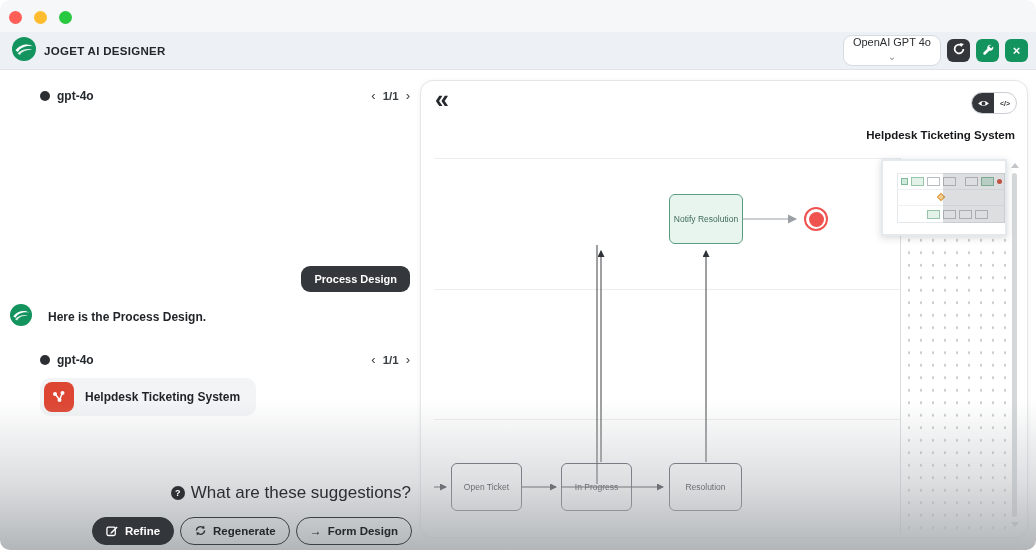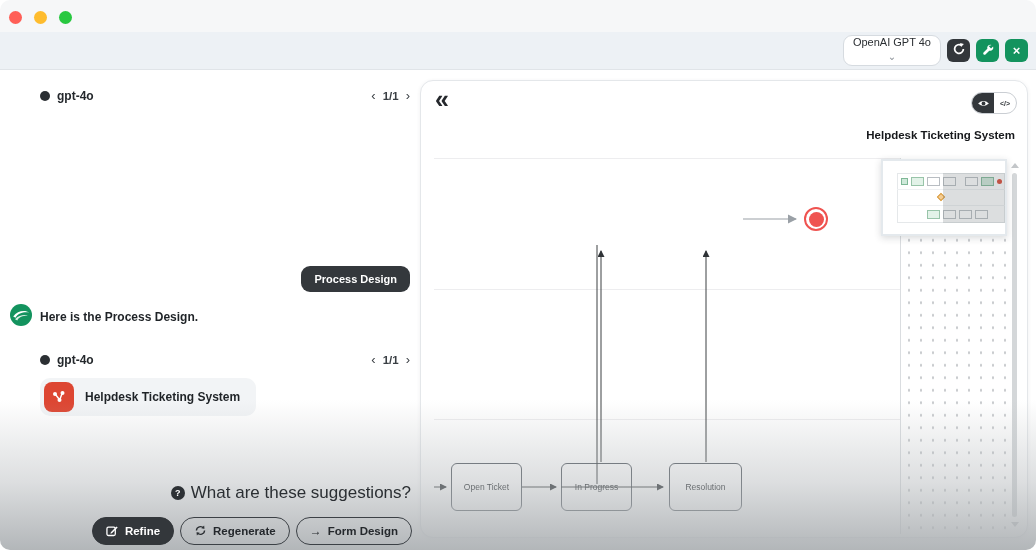--- a/index.html
+++ b/index.html
@@ -41,21 +41,21 @@
                      border-radius:11px; padding:13px 12px 12px 14px; }
   .sc-heading { font-size:11px; font-weight:bold; color:#1f2327; margin-bottom:7px; }
   .sc-list { list-style:none; margin-bottom:10px; }
   .sc-list li { font-size:11px; color:#24282c; line-height:1.38; }
   .sc-list li::before { content:"• "; }
   .sc-list.last { margin-bottom:0; }
 
   .process-badge { position:absolute; right:10px; top:196px; background:#34383c; color:#fff; font-size:11px; font-weight:bold;
                    padding:7px 13px; border-radius:9px; }
 
-  .bot-row { position:absolute; left:10px; top:234px; display:flex; align-items:center; gap:8px; }
+  .bot-row { position:absolute; left:10px; top:234px; display:flex; align-items:center; gap:16px; }
   .bot-msg { font-size:12px; font-weight:bold; color:#1f2327; }
 
   .artifact-card { position:absolute; left:40px; top:308px; height:38px; background:#f2f4f6; border-radius:10px;
                    display:flex; align-items:center; gap:11px; padding:4px 16px 4px 4px; cursor:pointer; }
   .artifact-icon { width:30px; height:30px; border-radius:8px; background:#dd4632; display:flex; align-items:center; justify-content:center; }
   .artifact-title { font-size:12px; font-weight:bold; color:#1f2327; }
 
   .help-row { position:absolute; right:9px; top:413px; display:flex; align-items:center; gap:6px; z-index:60; }
   .help-badge { width:14px; height:14px; border-radius:50%; background:#2d3135; color:#fff; font-size:9px; font-weight:bold;
                 display:flex; align-items:center; justify-content:center; cursor:pointer; }
@@ -124,20 +124,30 @@
 
   <div class="titlebar">
     <div class="traffic">
       <span class="tl red"></span>
       <span class="tl yellow"></span>
       <span class="tl green"></span>
     </div>
   </div>
 
   <div class="appbar">
+    <div class="brand">
+      <span>
+        <svg width="24" height="24" viewBox="0 0 24 24">
+          <circle cx="12" cy="12" r="12" fill="#13935e"></circle>
+          <path d="M3.5 13.5 C8 7 17 6 21 9.5 C16.5 8.2 8.5 9.8 6 15 Z" fill="#ffffff"></path>
+          <path d="M5.5 16.5 C9.5 12 17 11 20 13 C15.5 12.6 9.5 14 8 18 Z" fill="#ffffff" opacity=".85"></path>
+        </svg>
+      </span>
+      <span class="app-title">JOGET AI DESIGNER</span>
+    </div>
     <div class="appbar-right">
       <div class="model-select">
         <span>OpenAI GPT 4o</span>
         <span class="chev">⌄</span>
       </div>
       <button class="sq-btn dark">
         <span>
           <svg width="14" height="14" viewBox="0 0 16 16">
             <path d="M13 8 a5 5 0 1 1 -2 -4" fill="none" stroke="#fff" stroke-width="2"></path>
             <polygon points="9.2,1.2 13.6,2.4 10.4,5.8" fill="#fff"></polygon>
@@ -261,20 +271,21 @@
     </div>
 
     <div class="designer-title">Helpdesk Ticketing System</div>
 
     <div class="lane-line" style="top:77px;"></div>
     <div class="lane-line" style="top:208px;"></div>
     <div class="lane-line" style="top:338px;"></div>
     <div class="paper-edge"></div>
     <div class="dots-region"></div>
 
+    <div class="node green" style="left:248px; top:113px; width:74px; height:50px;">Notify Resolution</div>
     <div class="end-event">
         <span class="core"></span>
       </div>
     <div class="node" style="left:30px; top:382px; width:71px; height:48px;">Open Ticket</div>
     <div class="node" style="left:140px; top:382px; width:71px; height:48px;">In Progress</div>
     <div class="node" style="left:248px; top:382px; width:73px; height:48px;">Resolution</div>
 
     <svg class="wires" width="608" height="458" viewBox="0 0 608 458">
       <defs>
         <marker id="mDark" markerWidth="7" markerHeight="7" refX="6" refY="3.5" orient="auto">

